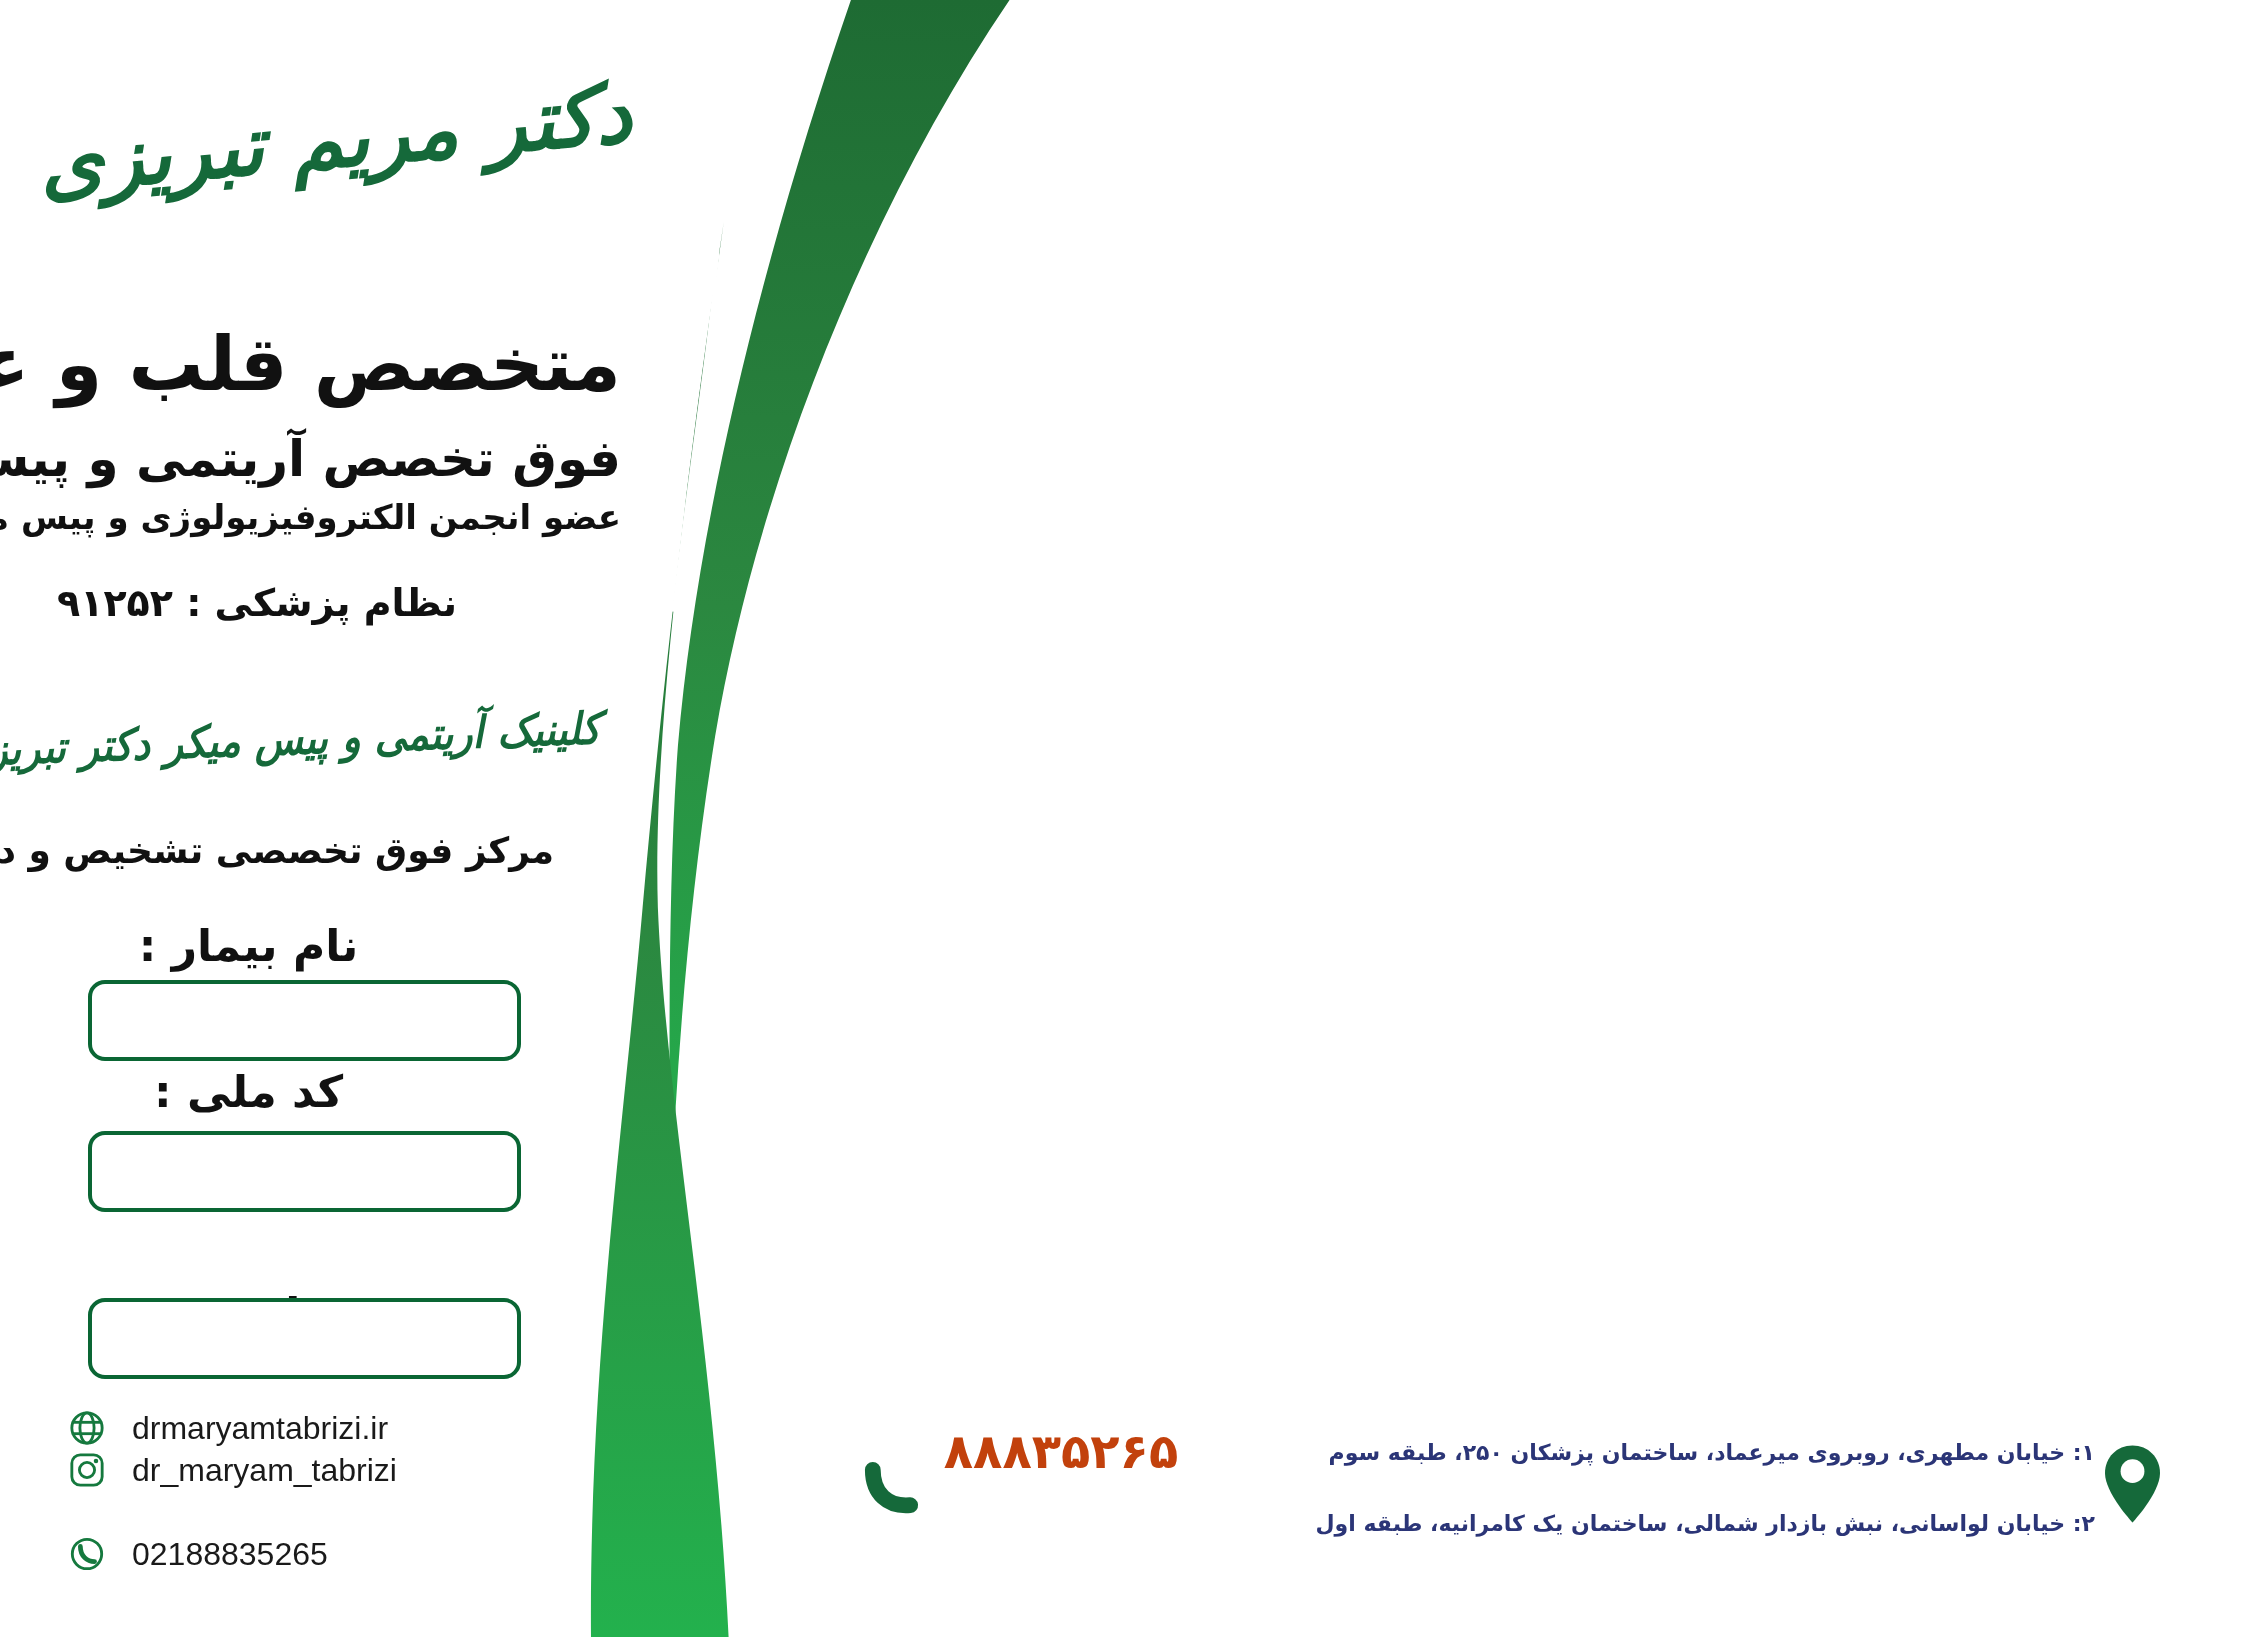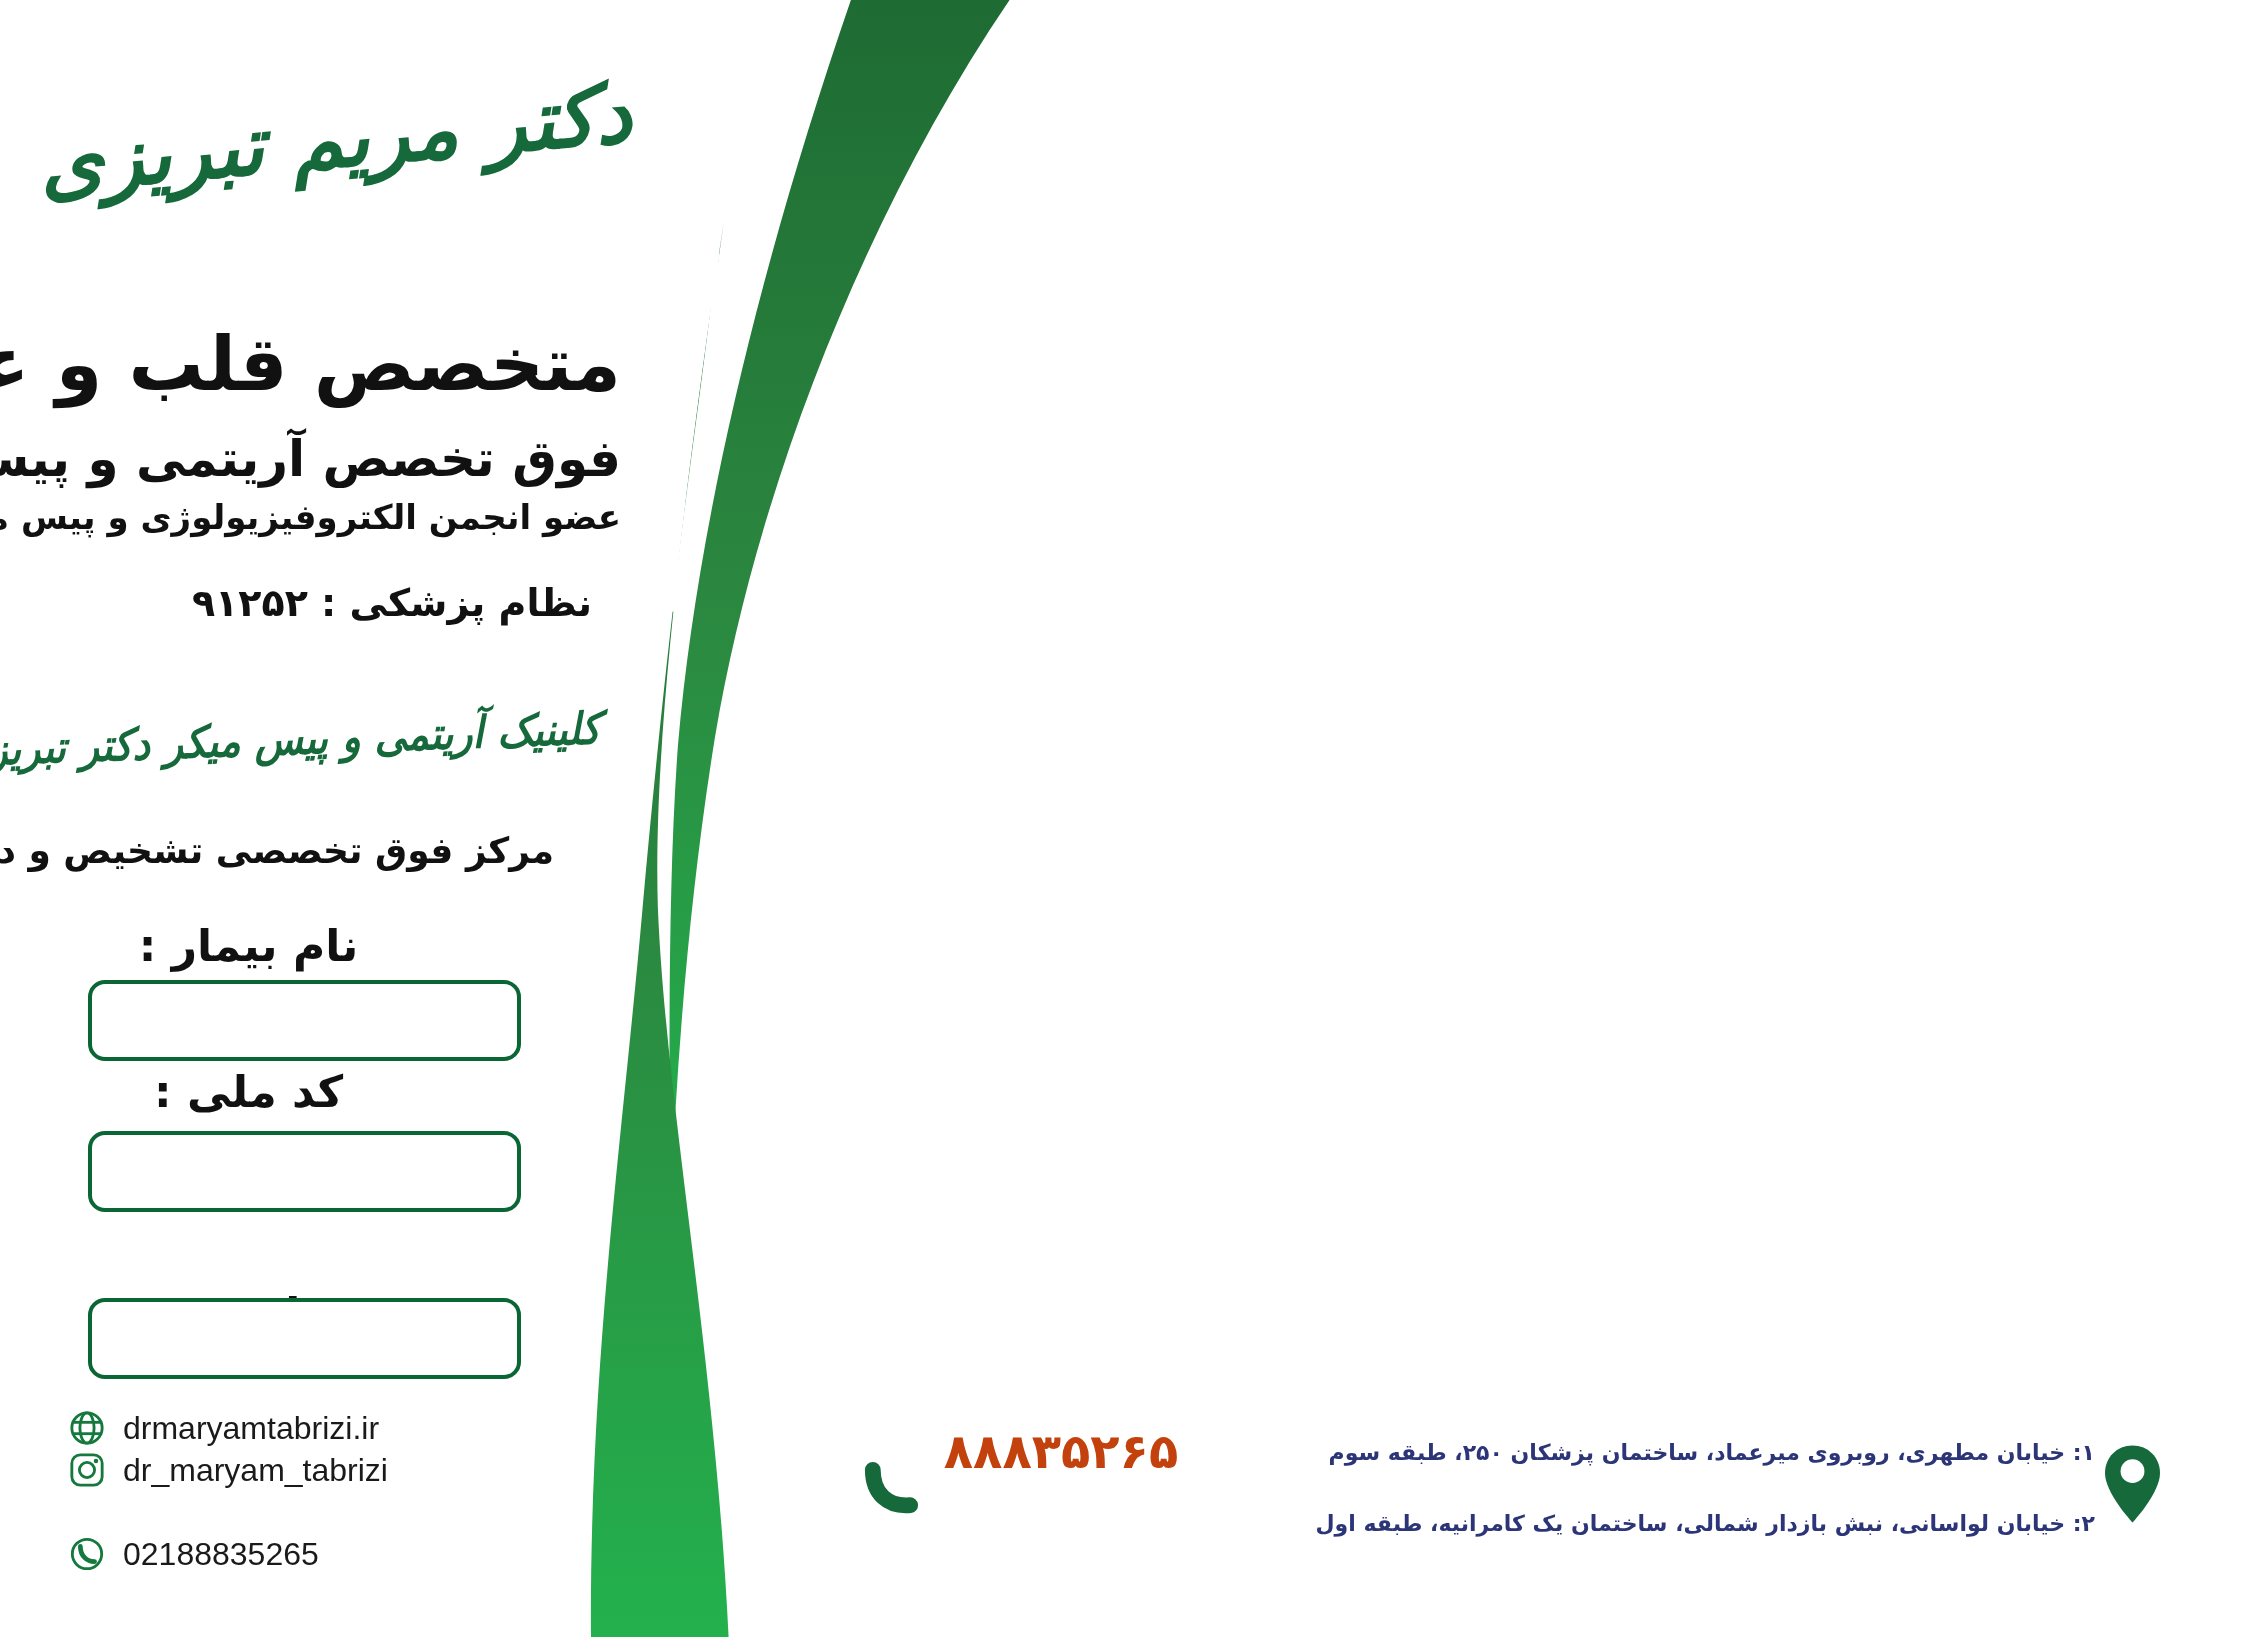--- a/index.html
+++ b/index.html
@@ -30,38 +30,38 @@
     color:#15693A;direction:rtl;text-align:center;
     transform:rotate(-2deg) scaleX(.9);
     white-space:nowrap;
   }
   .spec-main{left:38px;top:320px;width:583px;text-align:right;direction:rtl;
     font-size:75px;font-weight:bold;color:#111;}
   .spec-sub{left:38px;top:430px;width:583px;text-align:right;direction:rtl;
     font-size:50px;font-weight:bold;color:#111;}
   .membership{left:19px;top:497px;width:602px;text-align:right;direction:rtl;
     font-size:34px;font-weight:bold;color:#111;}
-  .license{left:57px;top:581px;width:535px;text-align:right;direction:rtl;
+  .license{left:57px;top:581px;width:535px;text-align:left;direction:rtl;
     font-size:38px;font-weight:bold;color:#111;}
   .clinic-sub{left:38px;top:830px;width:516px;text-align:center;direction:rtl;
     font-size:36px;font-weight:bold;color:#111;}
 
   
   .field-label{left:38px;width:421px;text-align:center;direction:rtl;
     font-size:44px;font-weight:bold;color:#111;}
   .lbl1{top:920px;} .lbl2{top:1066px;} .lbl3{top:1288px;}
   .field-box{
     left:88px;width:433px;height:81px;
     border:4.8px solid #0A6634;border-radius:17px;background:#fff;
     box-sizing:border-box;
   }
   .box1{top:980px;} .box2{top:1131px;} .box3{top:1298px;}
 
   
-  .contact-row{left:69px;height:42px;display:flex;align-items:center;gap:18px;}
+  .contact-row{left:69px;height:42px;display:flex;align-items:center;gap:27px;}
   .c1{top:1407px;} .c2{top:1449px;} .c3{top:1491px;} .c4{top:1533px;}
   .contact-icon{width:36px;height:36px;flex:0 0 36px;}
   .contact-text{font-family:"Liberation Sans",sans-serif;font-size:32px;color:#1a1a1a;}
 
   
   .phone-icon{left:860px;top:1455px;width:63px;height:63px;}
   .phone-numbers{left:908px;top:1413px;width:306px;direction:ltr;text-align:center;
     color:#c2410c;font-weight:bold;font-size:48px;line-height:76px;letter-spacing:6.7px;
     white-space:nowrap;}
 

